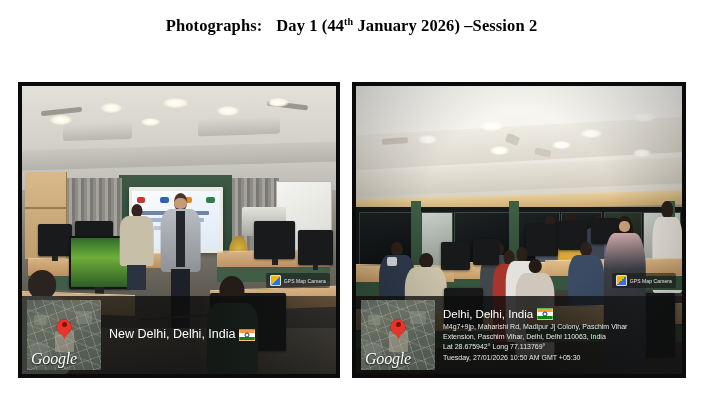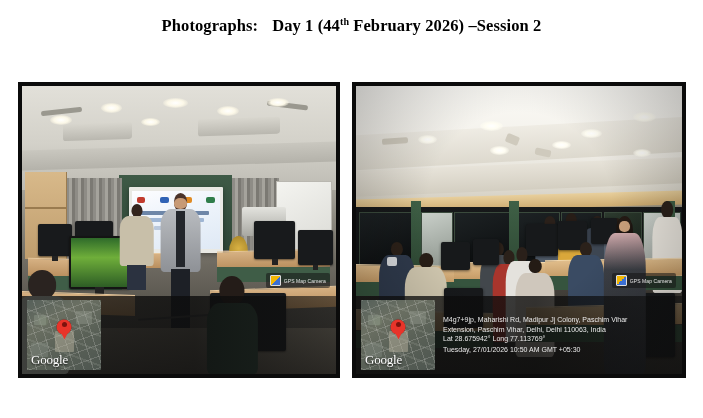--- a/index.html
+++ b/index.html
@@ -429,23 +429,24 @@
   }
   .gps-map .pin:before{
     content:""; position:absolute; left:50%; top:34%;
     transform:translate(-50%,-50%);
     width:5px; height:5px; border-radius:50%;
     background:#7d120d;
   }
   .gps-map .glogo{
     position:absolute; left:4px; bottom:2px;
     font-family:"Liberation Serif", serif;
-    font-size:13px; color:#ffffff;
+    font-size:16px; color:#ffffff;
     text-shadow:0 1px 2px rgba(0,0,0,0.9);
     letter-spacing:-0.2px;
+    font-style:italic;
   }
   .gps-text{
     flex:1 1 auto; min-width:0;
     padding-left:8px;
     display:flex; flex-direction:column; justify-content:center;
     font-family:"Liberation Sans", sans-serif;
     color:#f2f2f2;
   }
   .gps-city{
     font-size:12.5px; color:#ffffff; line-height:1.25;
@@ -477,21 +478,21 @@
   }
   .gps-stamp.narrow .gps-city{ font-size:11.5px; }
   .gps-stamp.narrow .gps-addr,
   .gps-stamp.narrow .gps-coord,
   .gps-stamp.narrow .gps-time{ font-size:7px; }
 </style>
 </head>
 <body>
 
 <div class="page-title">
-  <span>Photographs:</span><span class="gap"></span><span>Day 1 (44</span><sup>th</sup><span> February 2026) –Session 2</span>
+  <span>Photographs:</span><span class="gap"></span><span>Day 1 (44</span><sup>th</sup><span> January 2026) –Session 2</span>
 </div>
 
 <div class="photo" id="photo-left">
   <div class="photo-inner">
 
     <div class="scene-left">
       <div class="l-ceiling"></div>
       <div class="l-ceiling-beam"></div>
       <div class="l-duct a"></div>
       <div class="l-duct b"></div>
@@ -579,20 +580,24 @@
     <div class="gps-stamp">
       <div class="gps-map">
         <span class="blk b1"></span>
         <span class="blk b2"></span>
         <span class="blk b3"></span>
         <span class="blk b4"></span>
         <span class="pin"></span>
         <span class="glogo">Google</span>
       </div>
       <div class="gps-text">
+        <div class="gps-city">
+          <span>New Delhi, Delhi, India</span>
+          <span class="flag"></span>
+        </div>
       </div>
     </div>
 
   </div>
 </div>
 
 <div class="photo" id="photo-right">
   <div class="photo-inner">
 
     <div class="scene-right">
@@ -714,20 +719,24 @@
     <div class="gps-stamp narrow">
       <div class="gps-map">
         <span class="blk b1"></span>
         <span class="blk b2"></span>
         <span class="blk b3"></span>
         <span class="blk b4"></span>
         <span class="pin"></span>
         <span class="glogo">Google</span>
       </div>
       <div class="gps-text">
+        <div class="gps-city">
+          <span>Delhi, Delhi, India</span>
+          <span class="flag"></span>
+        </div>
         <div class="gps-addr">M4g7+9jp, Maharishi Rd, Madipur Jj Colony, Paschim Vihar</div>
         <div class="gps-addr">Extension, Paschim Vihar, Delhi, Delhi 110063, India</div>
         <div class="gps-coord">Lat 28.675942° Long 77.113769°</div>
         <div class="gps-time">Tuesday, 27/01/2026 10:50 AM GMT +05:30</div>
       </div>
     </div>
 
   </div>
 </div>
 

